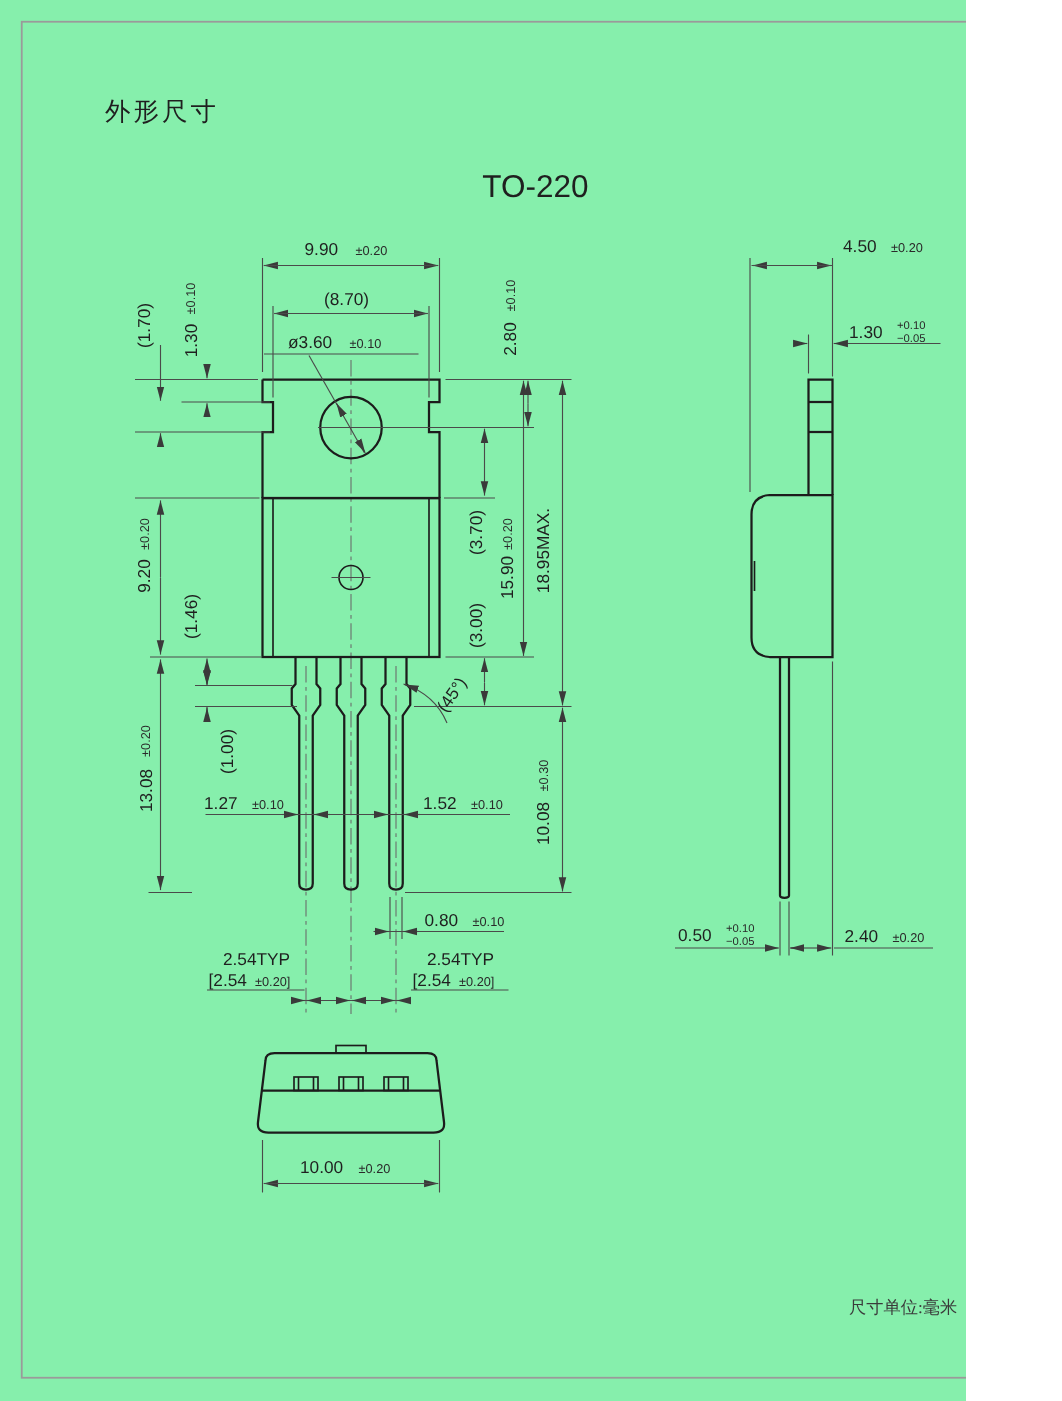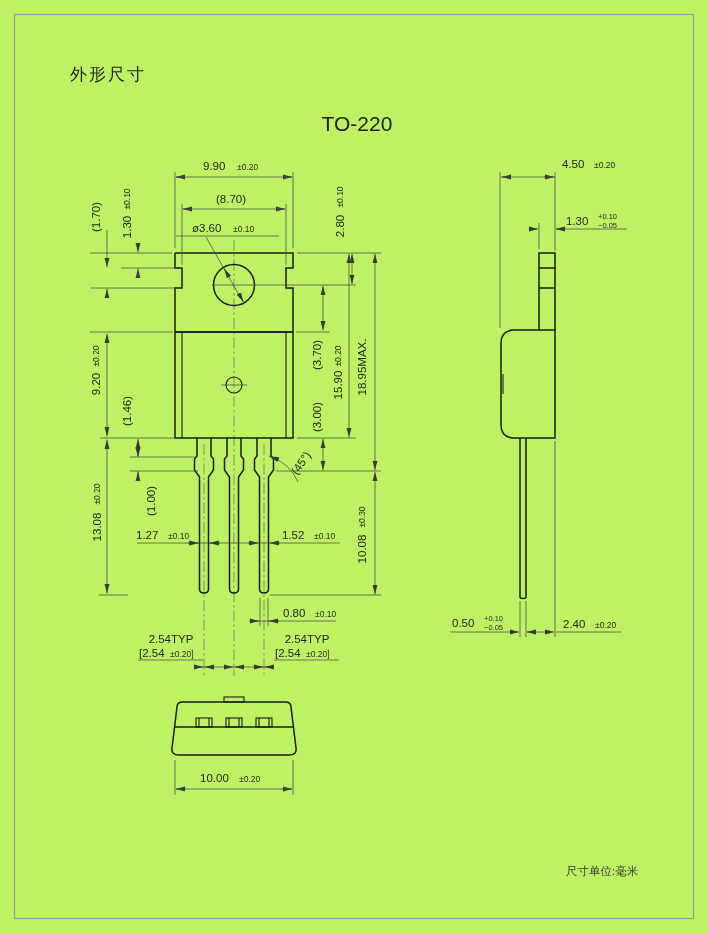--- a/index.html
+++ b/index.html
@@ -1,16 +1,16 @@
 <!DOCTYPE html>
 <html><head>
 <meta charset="utf-8">
 <style>
   html,body{margin:0;padding:0;background:#ffffff;}
-  #page{position:relative;width:708px;height:934px;background:#bef264;overflow:hidden;}
+  #page{position:relative;width:644px;height:934px;background:#86efac;overflow:hidden;}
   svg{position:absolute;left:0;top:0;}
   text{font-family:"Liberation Sans","DejaVu Sans",sans-serif;fill:#1f1f1f;}
   .outline{fill:none;stroke:#1c1c1c;stroke-width:1.5;stroke-linejoin:miter;}
   .outline2{fill:none;stroke:#1c1c1c;stroke-width:1.1;}
   .thin{fill:none;stroke:#4a4a4a;stroke-width:0.75;}
   .cl{fill:none;stroke:#6a6a6a;stroke-width:0.7;stroke-dasharray:11 3 2.5 3;}
   .ar{fill:none;stroke:#4a4a4a;stroke-width:0.75;marker-end:url(#ah);}
   .dv{font-size:11.5px;}
   .dt{font-size:8.5px;fill:#2a2a2a;}
   .dts{font-size:7.5px;fill:#2a2a2a;}

